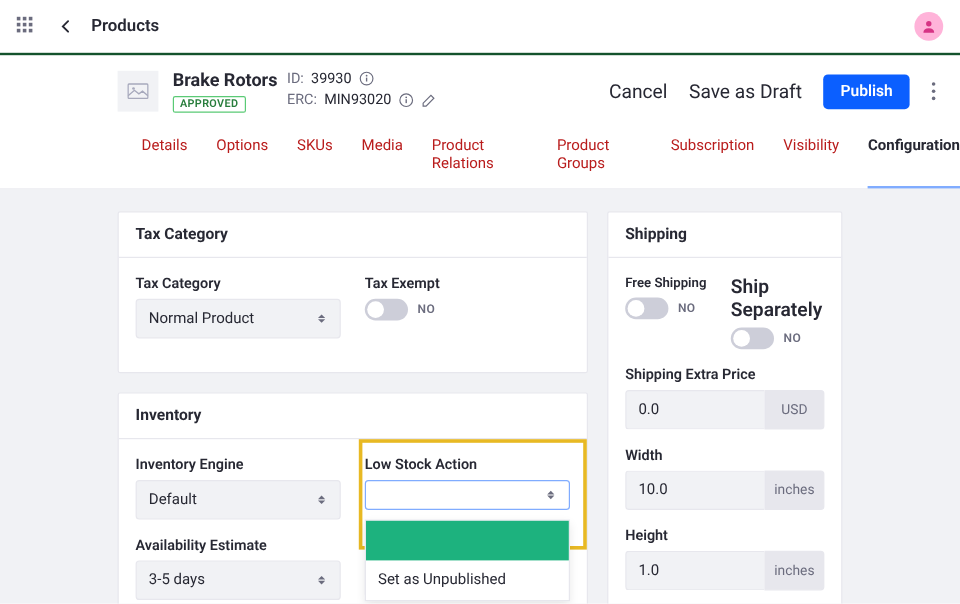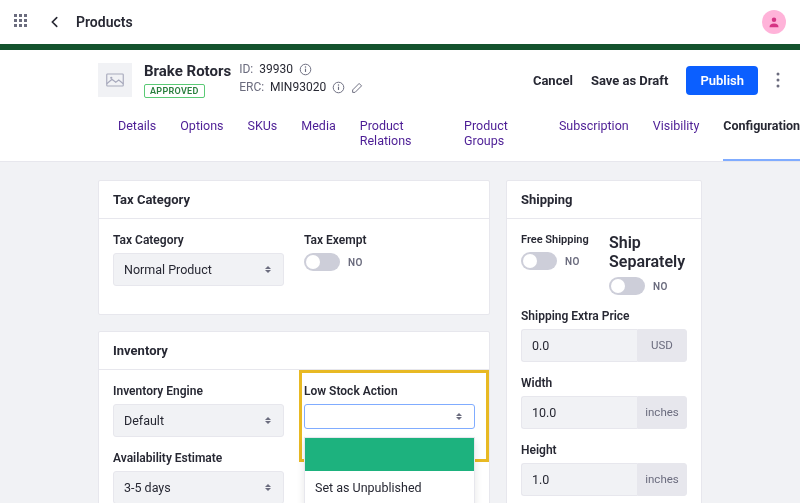--- a/index.html
+++ b/index.html
@@ -1,39 +1,39 @@
 <!DOCTYPE html>
 <html><head>
 <meta charset="utf-8">
 <style>
 *{box-sizing:border-box;margin:0;padding:0;font-family:-apple-system,BlinkMacSystemFont,"Segoe UI",Roboto,sans-serif}
 body{background:#fff;color:#272833;font-size:13px;width:800px;height:503px;overflow:hidden}
-.topbar{display:flex;align-items:center;padding:10px 14px;border-bottom:6px solid #14532d}
+.topbar{display:flex;align-items:center;padding:10px 14px;border-bottom:2px solid #14532d}
 .apps-icon{width:16px;height:16px;display:grid;grid-template-columns:repeat(3,3px);grid-template-rows:repeat(3,3px);gap:2px;margin-right:18px;cursor:pointer}
 .apps-icon span{background:#6b6c7e;width:3px;height:3px}
 .back-icon{width:14px;height:14px;cursor:pointer;margin-right:14px}
 .crumb{font-size:14px;font-weight:600;color:#272833}
 .user-avatar{width:24px;height:24px;border-radius:50%;background:#ffb3d9;margin-left:auto;display:flex;align-items:center;justify-content:center}
 .user-avatar svg{width:12px;height:12px}
 .header{display:flex;align-items:center;padding:12px 20px 10px 98px}
 .thumb{width:34px;height:34px;background:#f1f2f5;display:flex;align-items:center;justify-content:center;margin-right:12px}
 .thumb svg{width:18px;height:14px;stroke:#a7a9bc;fill:none;stroke-width:1.5}
 .titleblock h1{font-size:15px;font-weight:700;margin-bottom:2px}
 .badge{display:inline-block;border:1px solid #5aca75;color:#287d3c;font-size:9px;font-weight:600;padding:1px 5px;border-radius:2px;letter-spacing:.3px}
 .meta{margin-left:8px;font-size:12px;color:#272833}
 .meta-row{display:flex;align-items:center;gap:6px;margin-bottom:4px}
 .meta-label{color:#6b6c7e}
 .info-icon{width:13px;height:13px;cursor:pointer}
 .pencil-icon{width:13px;height:13px;cursor:pointer}
 .actions{margin-left:auto;display:flex;align-items:center;gap:18px}
-.link-btn{background:none;border:none;font-size:13px;font-weight:700;color:#272833;cursor:pointer}
+.link-btn{background:none;border:none;font-size:16px;font-weight:400;color:#272833;cursor:pointer}
 .primary-btn{background:#0b5fff;color:#fff;border:none;padding:7px 14px;border-radius:4px;font-size:13px;font-weight:600;cursor:pointer}
 .more-icon{width:4px;height:16px;cursor:pointer}
 .tabs{display:flex;gap:24px;padding:0 0 0 118px;border-bottom:1px solid #e7e7ed}
-.tab{padding:10px 0 11px;font-size:12.5px;color:#4c1d95;cursor:pointer;border-bottom:2px solid transparent}
+.tab{padding:10px 0 11px;font-size:12.5px;color:#b91c1c;cursor:pointer;border-bottom:2px solid transparent}
 .tab.active{color:#272833;font-weight:700;border-bottom-color:#80acff}
 .canvas{background:#f1f2f5;padding:18px 98px 0;display:flex;gap:16px;height:380px;overflow:hidden;align-items:flex-start}
 .col-left{flex:1;display:flex;flex-direction:column;gap:16px}
 .col-right{width:196px}
 .panel{background:#fff;border:1px solid #e7e7ed;border-radius:2px}
 .panel-h{padding:11px 14px;border-bottom:1px solid #e7e7ed;font-size:13px;font-weight:700}
 .panel-b{padding:14px}
 .row{display:flex;gap:20px}
 .field{flex:1;margin-bottom:14px;position:relative}
 .label{font-size:12px;font-weight:600;color:#272833;display:block;margin-bottom:6px}

